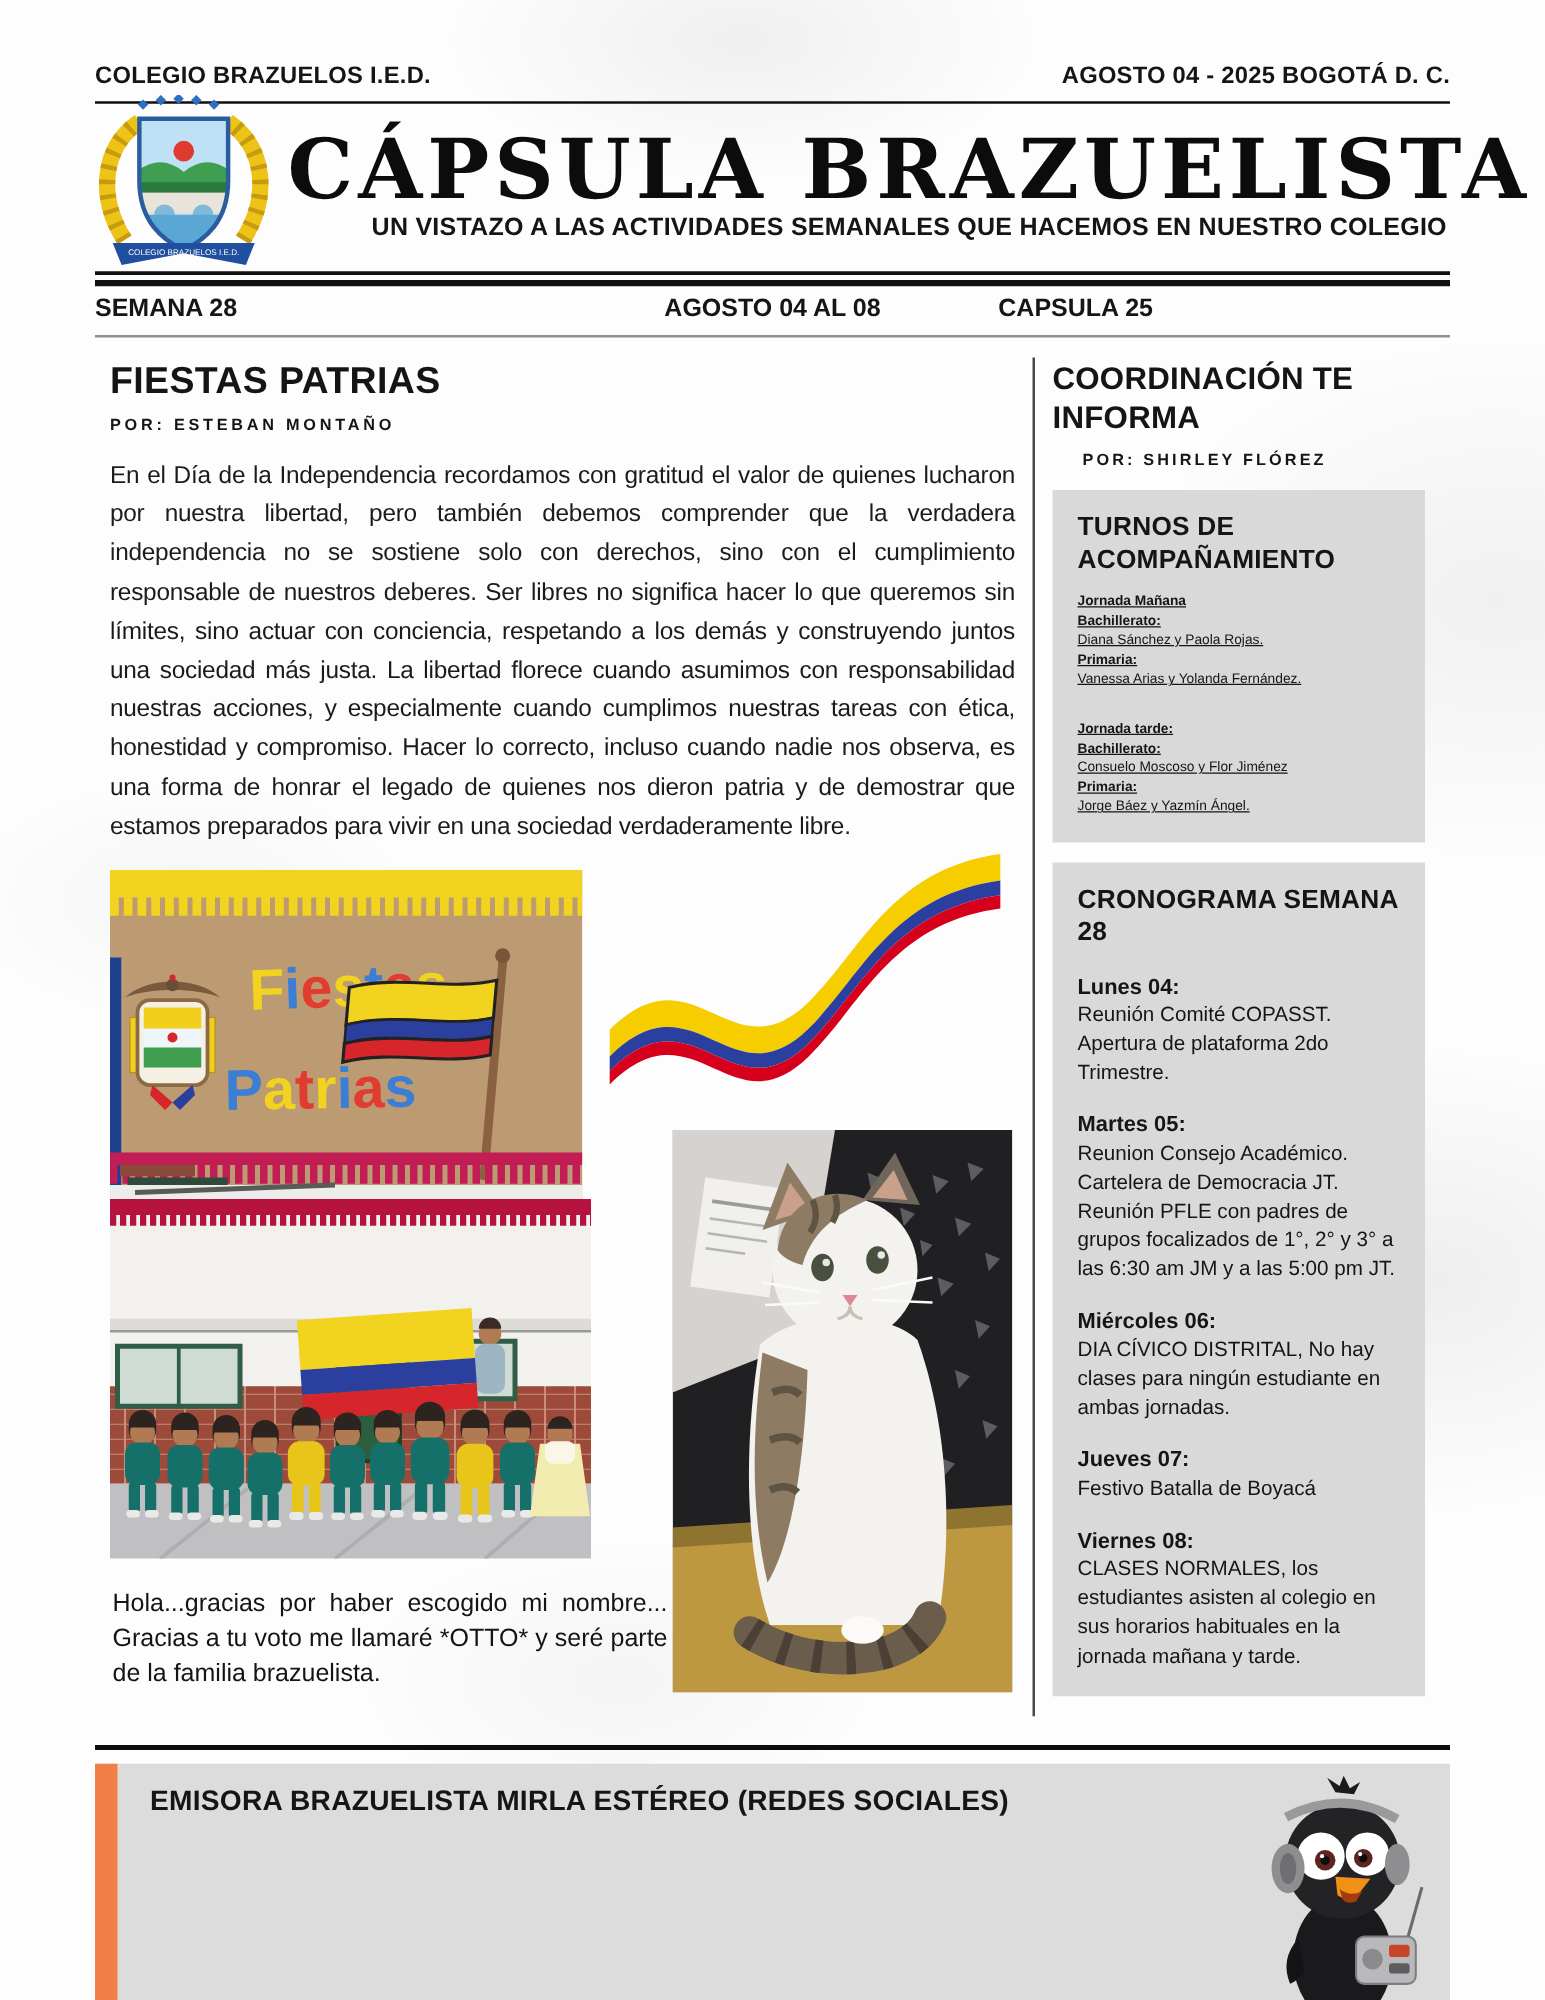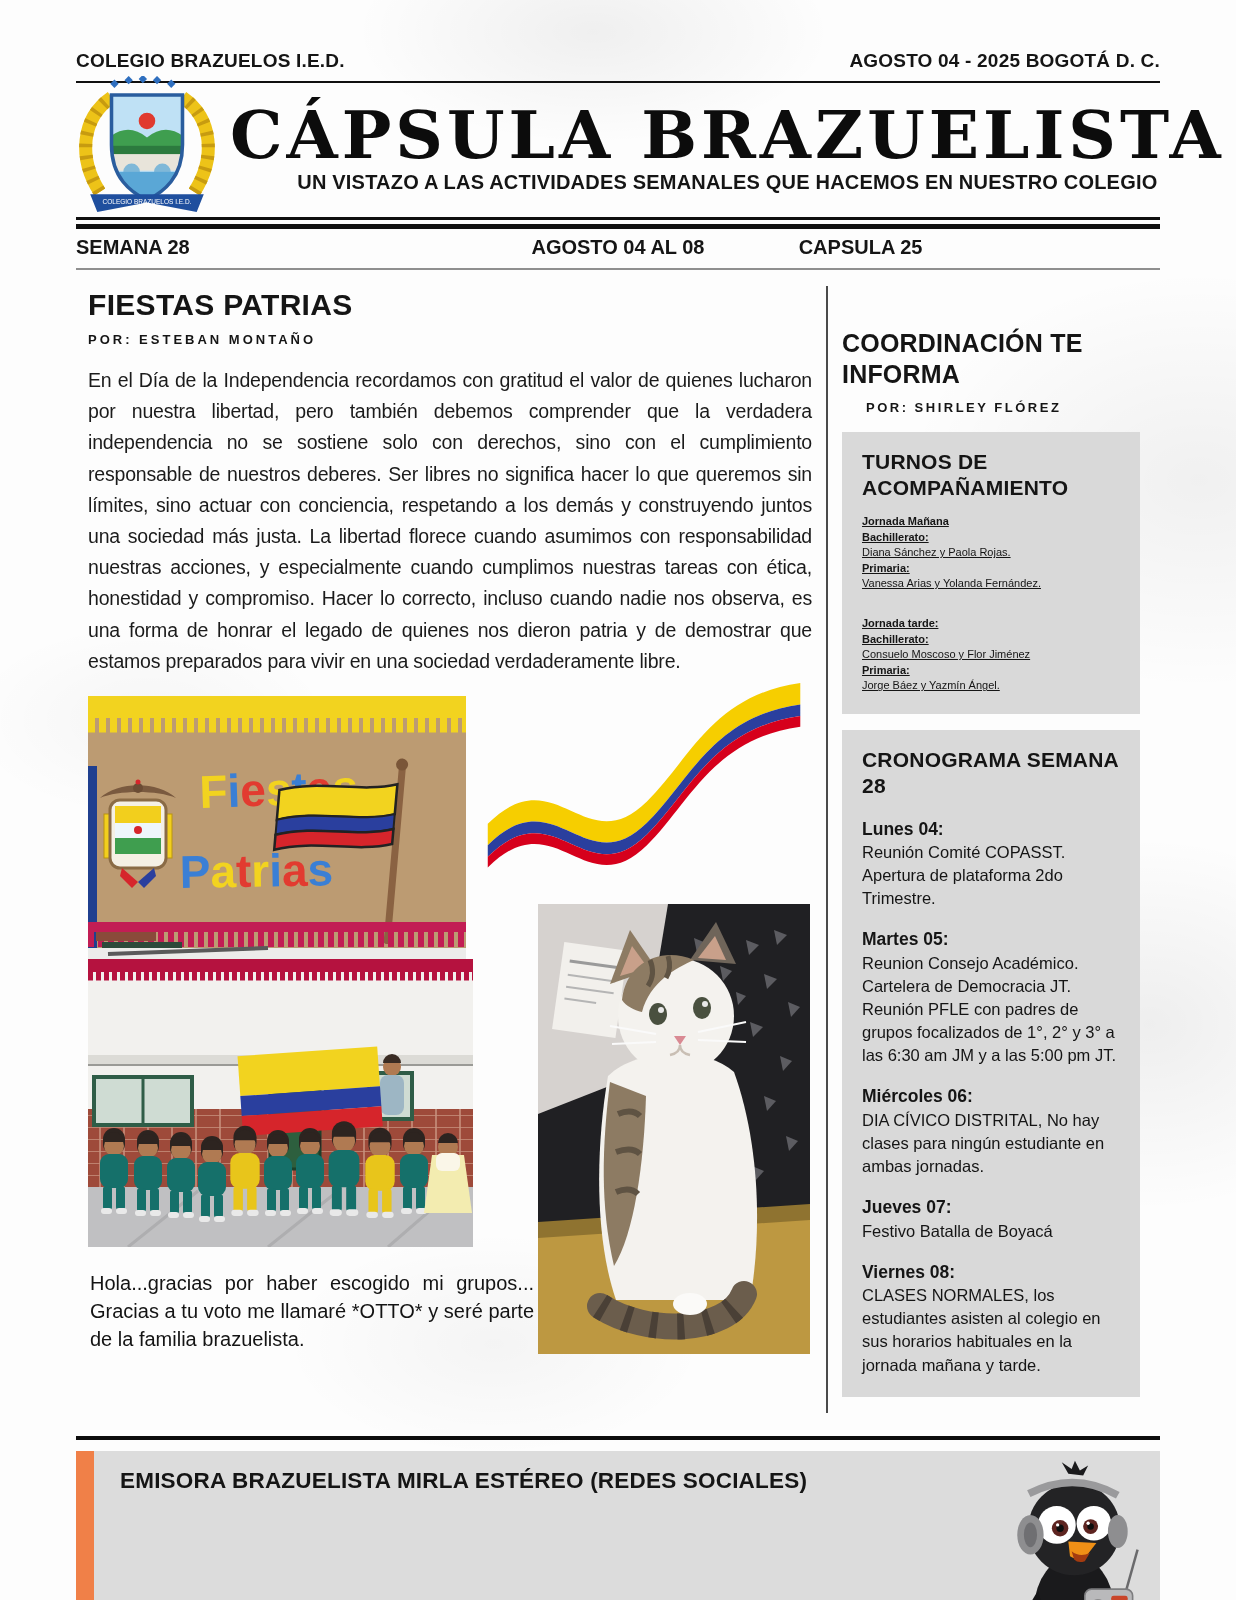--- a/index.html
+++ b/index.html
@@ -44,21 +44,21 @@
   .photo{position:absolute;overflow:hidden;background:#fff;}
   .photo svg{display:block;width:100%;height:100%;}
   .mural{left:0;top:0;width:378px;height:273px;}
   .kids{left:0;top:263px;width:385px;height:288px;}
   .cat{left:450px;top:208px;width:272px;height:450px;}
   .ribbon{position:absolute;left:392px;top:-42px;width:330px;height:230px;}
   .caption{position:absolute;left:2px;top:574px;width:444px;font-size:20px;line-height:1.38;
     text-align:justify;color:#141414;}
 
   .divider{width:2px;background:#4a4a4a;margin-left:14px;}
-  .sidebar{flex:1;padding-left:14px;margin-top:40px;}
+  .sidebar{flex:1;padding-left:14px;}
   .sb-title{margin:2px 0 0;font-size:25px;font-weight:800;line-height:1.25;width:250px;letter-spacing:.2px;}
   .sb-byline{margin:9px 0 17px;font-size:13px;font-weight:bold;letter-spacing:2.5px;padding-left:24px;}
   .box{background:#d9d9d9;padding:17px 20px 20px;margin:0 20px 16px 0;}
   .box-title{font-size:21px;font-weight:800;line-height:1.25;letter-spacing:.2px;}
   .group{margin-top:13px;font-size:11px;line-height:1.42;text-decoration:underline;}
   .group .b{font-weight:bold;}
   .day{margin-top:17px;font-size:16.5px;line-height:1.4;}
   .day .d{font-weight:bold;font-size:17.5px;}
   .preline{white-space:pre-line;}
 
@@ -302,21 +302,21 @@
                 <line x1="160" y1="128" x2="208" y2="118"></line>
                   <line x1="160" y1="136" x2="208" y2="138"></line>
               </g>
               <path d="M62,402 C108,432 190,430 206,390" stroke="#6b5d4c" stroke-width="26" fill="none" stroke-linecap="round"></path>
               <path d="M62,402 C108,432 190,430 206,390" stroke="#4a4036" stroke-width="26" fill="none" stroke-dasharray="7 20"></path>
               <ellipse cx="152" cy="400" rx="17" ry="11" fill="#fbfaf8"></ellipse>
             </g>
           </svg>
         </div>
 
-        <div class="caption">Hola...gracias por haber escogido mi grupos... Gracias a tu voto me llamaré *OTTO* y seré parte de la familia brazuelista.</div>
+        <div class="caption">Hola...gracias por haber escogido mi nombre... Gracias a tu voto me llamaré *OTTO* y seré parte de la familia brazuelista.</div>
       </div>
     </div>
 
     <div class="divider"></div>
 
     <div class="sidebar">
       <h3 class="sb-title">COORDINACIÓN TE INFORMA</h3>
       <div class="sb-byline">POR: SHIRLEY FLÓREZ</div>
 
       <div class="box">

